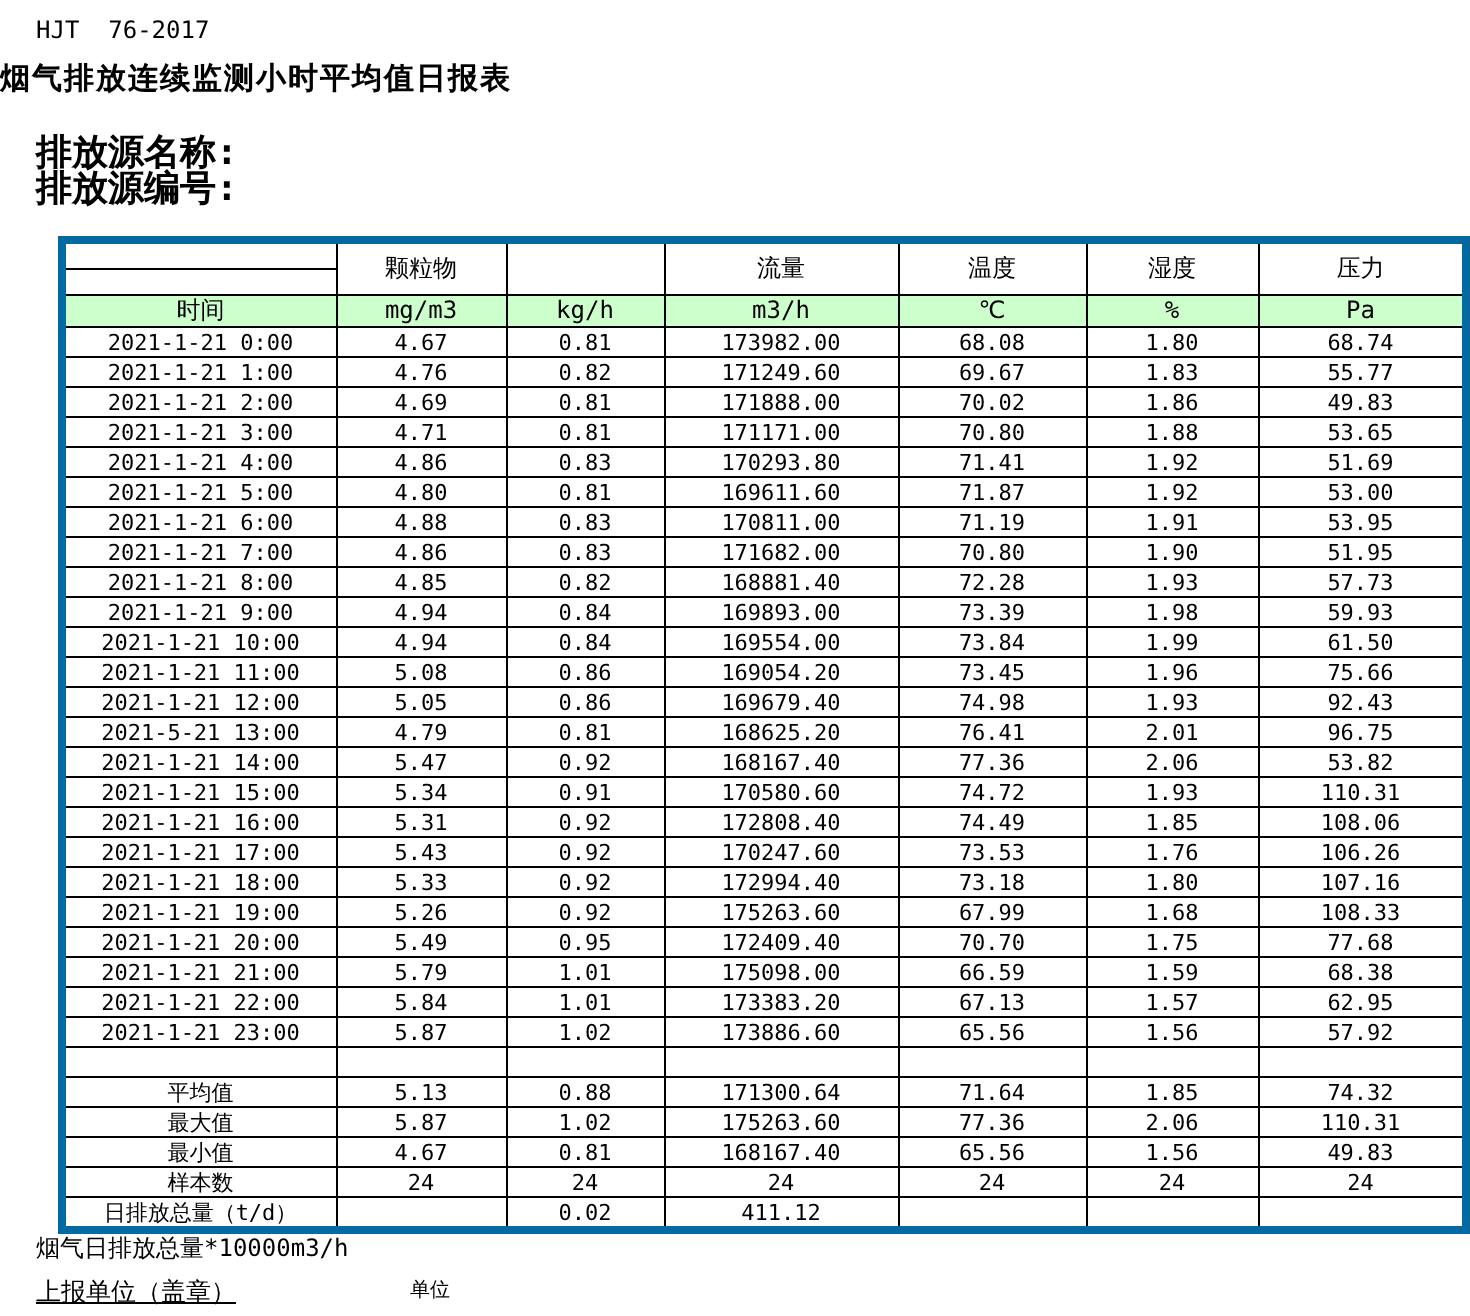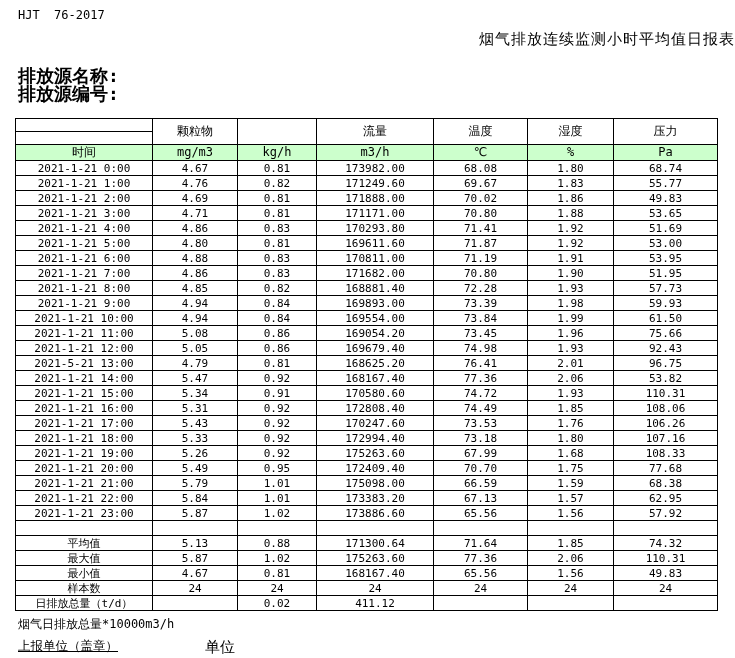--- a/index.html
+++ b/index.html
@@ -2,42 +2,42 @@
 <html style="--hdr-green: #ccffcc;"><head>
 <meta charset="utf-8">
 <style>
   html,body{margin:0;padding:0;}
   body{
     width:735px;height:658px;background:#ffffff;color:#000;
     font-family:"DejaVu Sans Mono","DejaVu Sans","Liberation Sans",monospace;
     position:relative;overflow:hidden;
   }
   .standard{position:absolute;left:18px;top:8px;font-size:12px;font-weight:normal;white-space:pre;}
-  .doc-title{position:absolute;left:0;top:30px;width:735px;text-align:right;font-size:15px;font-weight:normal;letter-spacing:1px;}
+  .doc-title{position:absolute;left:0;top:30px;width:735px;text-align:left;font-size:15px;font-weight:bold;letter-spacing:1px;}
   .src-label{position:absolute;left:18px;font-size:18px;font-weight:bold;}
   .src-name{top:64px;}
   .src-code{top:82px;}
   table.report{
-    position:absolute;left:15px;top:118px;width:702px;
+    position:absolute;left:29px;top:118px;width:702px;
     border-collapse:collapse;table-layout:fixed;
-    border:1px solid #0369a1;
+    border:4px solid #0369a1;
     padding-left:24px;
   }
   table.report td{
     border:1px solid #000;text-align:center;vertical-align:middle;
     font-size:11px;line-height:13px;height:14px;padding:0;overflow:hidden;
     white-space:nowrap;
   }
   table.report thead tr.sub td{height:12px;}
   table.report thead td{font-size:12px;}
   tr.green-row td{background:var(--hdr-green);height:15px;font-size:11px;margin-top:15px;}
   tr.empty-row td{height:14px;}
   .footer-note{position:absolute;left:18px;top:616px;font-size:12px;}
   .footer-report-unit{position:absolute;left:18px;top:638px;font-size:12.5px;text-decoration:underline;}
-  .footer-unit{position:absolute;left:205px;top:638px;font-size:15px;}
+  .footer-unit{position:absolute;left:205px;top:638px;font-size:10px;}
 </style>
 </head>
 <body>
 
 <div class="standard">HJT  76-2017</div>
 <div class="doc-title">烟气排放连续监测小时平均值日报表</div>
 <div class="src-label src-name">排放源名称:</div>
 <div class="src-label src-code">排放源编号:</div>
 
 <table class="report">

